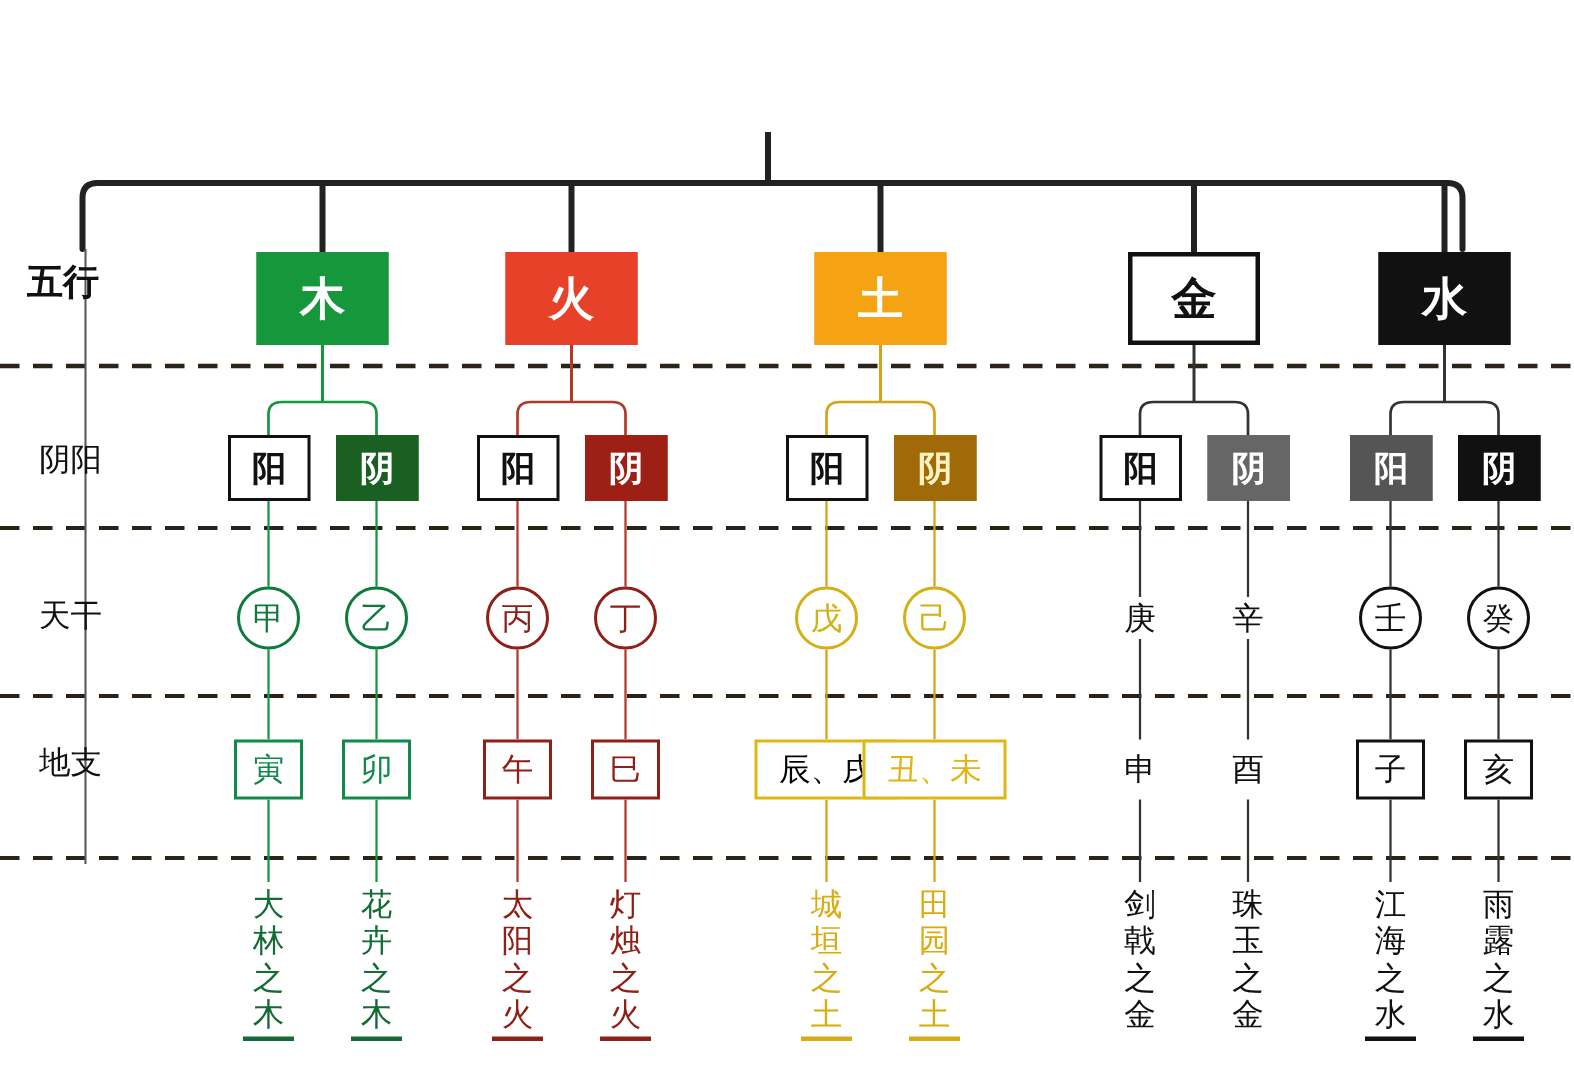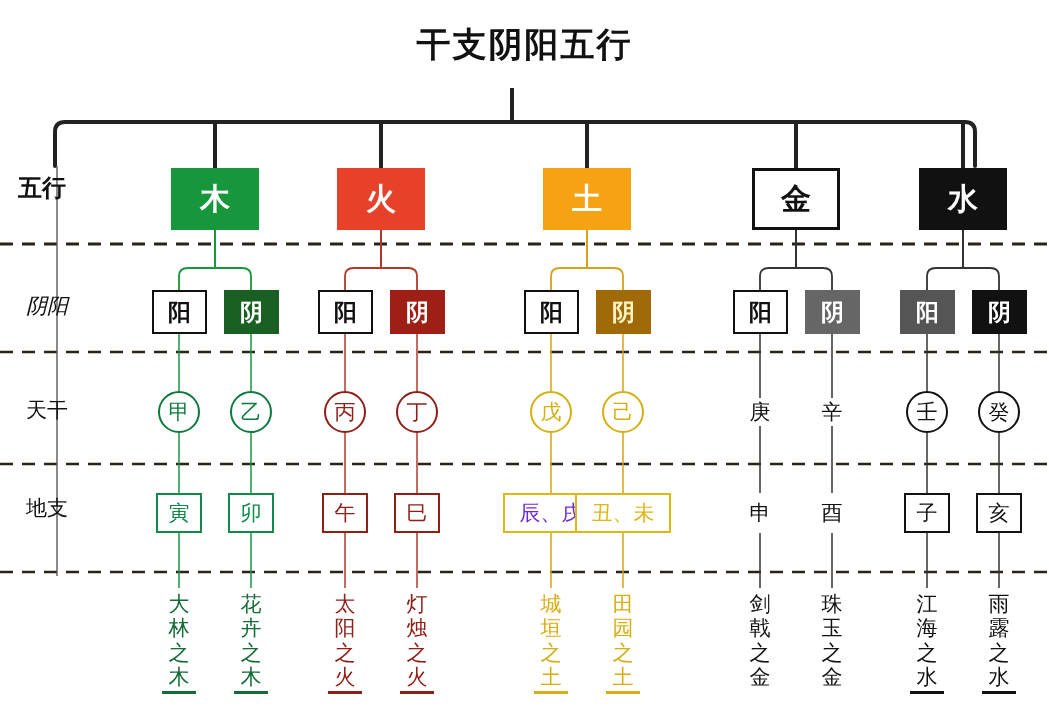--- a/index.html
+++ b/index.html
@@ -127,24 +127,23 @@
       <line x1="832" y1="533" x2="832" y2="588" stroke="#333333" stroke-width="1.5" stroke-linecap="butt"></line>
       <line x1="963" y1="230" x2="963" y2="268" stroke="#333333" stroke-width="2" stroke-linecap="butt"></line>
       <path d="M 927 290 L 927 276 Q 927 268 936 268 L 990 268 Q 999 268 999 276 L 999 290" fill="none" stroke="#333333" stroke-width="1.8" stroke-linecap="round" stroke-linejoin="round"></path>
       <line x1="927" y1="334" x2="927" y2="391" stroke="#333333" stroke-width="1.5" stroke-linecap="butt"></line>
       <line x1="927" y1="433" x2="927" y2="493" stroke="#333333" stroke-width="1.5" stroke-linecap="butt"></line>
       <line x1="927" y1="533" x2="927" y2="588" stroke="#333333" stroke-width="1.5" stroke-linecap="butt"></line>
       <line x1="999" y1="334" x2="999" y2="391" stroke="#333333" stroke-width="1.5" stroke-linecap="butt"></line>
       <line x1="999" y1="433" x2="999" y2="493" stroke="#333333" stroke-width="1.5" stroke-linecap="butt"></line>
       <line x1="999" y1="533" x2="999" y2="588" stroke="#333333" stroke-width="1.5" stroke-linecap="butt"></line>
     </svg>
-  <div class="title">干支阴阳五行</div>
   <div id="nodes">
       <div class="rowlabel big" style="left:18px; top:172px;">五行</div>
-      <div class="rowlabel mid" style="left:26px; top:292px;font-style:italic;">阴阳</div>
+      <div class="rowlabel mid" style="left:26px; top:292px;">阴阳</div>
       <div class="rowlabel mid" style="left:26px; top:396px;">天干</div>
       <div class="rowlabel mid" style="left:26px; top:494px;">地支</div>
       <div class="elembox" style="left:171px; top:168px;background:#17973c; color:#ffffff;border:3px solid #17973c;">木</div>
       <div class="yybox" style="left:152px; top:290px;background:#ffffff; color:#111111;border:2.5px solid #111111;">阳</div>
       <div class="yybox" style="left:224px; top:290px;background:#1a6023; color:#ffffff;border:2.5px solid #1a6023;">阴</div>
       <div class="stem" style="left:158px; top:391px;color:#0e7a3d;border:2px solid #0e7a3d;">甲</div>
       <div class="stem" style="left:230px; top:391px;color:#0e7a3d;border:2px solid #0e7a3d;">乙</div>
       <div class="branch" style="left:156px; top:493px; width:46px;color:#0e8a4a;border:2.5px solid #0e8a4a;">寅</div>
       <div class="branch" style="left:228px; top:493px; width:46px;color:#0e8a4a;border:2.5px solid #0e8a4a;">卯</div>
       <div class="nayin" style="left:159px; top:592px; color:#136b35;">
@@ -180,21 +179,21 @@
         <span class="ch">烛</span>
         <span class="ch">之</span>
         <span class="ch">火</span>
         <div class="rule" style="background: rgb(143, 32, 24);"></div>
       </div>
       <div class="elembox" style="left:543px; top:168px;background:#f5a213; color:#ffffff;border:3px solid #f5a213;">土</div>
       <div class="yybox" style="left:524px; top:290px;background:#ffffff; color:#111111;border:2.5px solid #111111;">阳</div>
       <div class="yybox" style="left:596px; top:290px;background:#a06a09; color:#fdf3c0;border:2.5px solid #a06a09;">阴</div>
       <div class="stem" style="left:530px; top:391px;color:#d4b012;border:2px solid #d4b012;">戊</div>
       <div class="stem" style="left:602px; top:391px;color:#d4b012;border:2px solid #d4b012;">己</div>
-      <div class="branch" style="left:503px; top:493px; width:96px;color:#6d28d9;border:2.5px solid #e0b615;">辰、戌</div>
+      <div class="branch" style="left:503px; top:493px; width:96px;color:#000000;border:2.5px solid #e0b615;">辰、戌</div>
       <div class="branch" style="left:575px; top:493px; width:96px;color:#e0b615;border:2.5px solid #e0b615;">丑、未</div>
       <div class="nayin" style="left:531px; top:592px; color:#d8ad12;">
         <span class="ch">城</span>
         <span class="ch">垣</span>
         <span class="ch">之</span>
         <span class="ch">土</span>
         <div class="rule" style="background: rgb(216, 173, 18);"></div>
       </div>
       <div class="nayin" style="left:603px; top:592px; color:#d8ad12;">
         <span class="ch">田</span>

